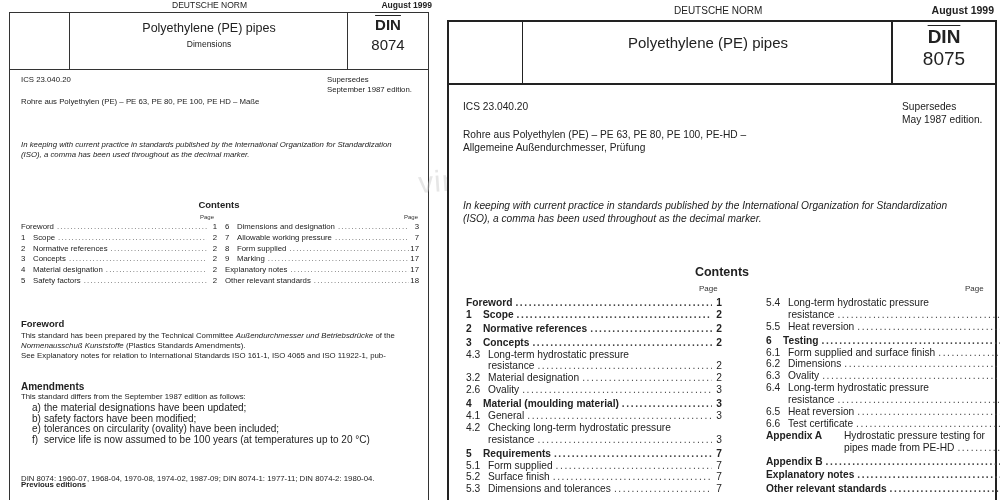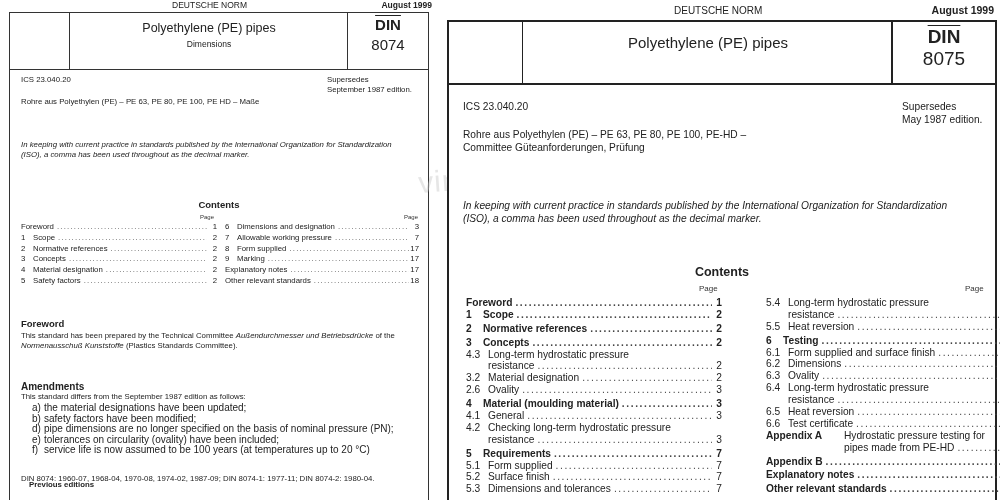--- a/index.html
+++ b/index.html
@@ -24,21 +24,21 @@
   #left .h-contents { position:absolute; left:0; width:100%; top:186px; text-align:center; font-weight:bold; font-size:9.5px; }
   .toc-col { position:absolute; font-size:7.8px; }
   .toc-row { display:flex; height:10.8px; line-height:10.8px; white-space:nowrap; }
   .toc-row .num { width:12px; flex:none; }
   .toc-row .lbl { flex:none; }
   .toc-row .dots { flex:1; overflow:hidden; letter-spacing:1.2px; color:#444; padding:0 3px; }
   .toc-row .pg { flex:none; text-align:right; min-width:10px; }
   .pagehdr { position:absolute; font-size:6px; color:#333; }
   #left .h-foreword { position:absolute; left:11px; top:305px; font-size:9.5px; font-weight:bold; }
   #left .h-amend { position:absolute; left:11px; top:368px; font-size:10px; font-weight:bold; }
-  #left .h-prev { position:absolute; left:19px; top:467px; font-size:7.8px; font-weight:bold; }
+  #left .h-prev { position:absolute; left:11px; top:467px; font-size:7.8px; font-weight:bold; }
   #left .amend-list { position:absolute; left:22px; top:390px; font-size:10px; line-height:10.6px; }
   #left .amend-list div span.letter { display:inline-block; width:12px; }
 
   
   #right { left:447px; width:553px; height:500px; }
   #right .topline { position:absolute; top:0; left:0; width:553px; height:18px; font-size:10px; }
   #right .topline .center { position:absolute; left:227px; top:5px; }
   #right .topline .right { position:absolute; right:6px; top:4px; font-weight:bold; font-size:10.5px; }
   #right .frame { position:absolute; left:0; top:20px; width:550px; height:480px; border:2px solid #222; border-bottom:none; box-sizing:border-box; }
   #right .header { position:absolute; left:0; top:0; width:100%; height:63px; border-bottom:2px solid #222; box-sizing:border-box; }
@@ -166,30 +166,29 @@
         <div class="toc-row">
           <span class="lbl">Other relevant standards</span>
           <span class="dots">................................................................................</span>
           <span class="pg">18</span>
         </div>
       </div>
 
     <div class="h-foreword">Foreword</div>
     <div class="s" style="left:11px; top:318px; width:405px;">
       <span>This standard has been prepared by the Technical Committee </span><span class="italic">Außendurchmesser und Betriebsdrücke</span><span> of the</span><br>
-      <span class="italic">Normenausschuß Kunststoffe</span><span> (Plastics Standards Committee).</span><br>
-      <br>
+      <span class="italic">Normenausschuß Kunststoffe</span><span> (Plastics Standards Amendments).</span><br>
+      <span>See Explanatory notes for relation to International Standards ISO 161-1, ISO 4065 and ISO 11922-1, pub-</span><br>
     </div>
 
     <div class="h-amend">Amendments</div>
     <div class="s" style="left:11px; top:379px;">This standard differs from the September 1987 edition as follows:</div>
     <div class="amend-list" id="amend-list">
         <div><span class="letter">a)</span><span class="">the material designations have been updated;</span></div>
         <div><span class="letter">b)</span><span class="">safety factors have been modified;</span></div>
-        <div><span class="letter">d)</span><span class="">pipe dimensions are no longer specified on the basis of nominal pressure (PN);</span></div>
         <div><span class="letter">e)</span><span class="">tolerances on circularity (ovality) have been included;</span></div>
         <div><span class="letter">f)</span><span class="">service life is now assumed to be 100 years (at temperatures up to 20 °C)</span></div>
       </div>
 
     <div class="h-prev">Previous editions</div>
     <div class="s" style="left:11px; top:461px;">DIN 8074: 1960-07, 1968-04, 1970-08, 1974-02, 1987-09; DIN 8074-1: 1977-11; DIN 8074-2: 1980-04.</div>
   </div>
 </div>
 
 <div class="watermark">vimi.com.vn</div>
@@ -209,21 +208,21 @@
       </div>
     </div>
 
     <div class="s" style="left:14px; top:79px;">ICS 23.040.20</div>
     <div class="s" style="left:453px; top:79px;">
       <span class="cont">Supersedes</span>
       <span class="cont">May 1987 edition.</span>
     </div>
     <div class="s" style="left:14px; top:107px;">
       <span class="cont">Rohre aus Polyethylen (PE) – PE 63, PE 80, PE 100, PE-HD –</span>
-      <span class="cont">Committee Güteanforderungen, Prüfung</span>
+      <span class="cont">Allgemeine Außendurchmesser, Prüfung</span>
     </div>
 
     <div class="s italic" style="left:14px; top:178px;">
       <span class="cont">In keeping with current practice in standards published by the International Organization for Standardization</span>
       <span class="cont">(ISO), a comma has been used throughout as the decimal marker.</span>
     </div>
 
     <div class="h-contents">Contents</div>
     <div class="pagehdr" style="left:250px; top:262px;">Page</div>
     <div class="pagehdr" style="left:516px; top:262px;">Page</div>

